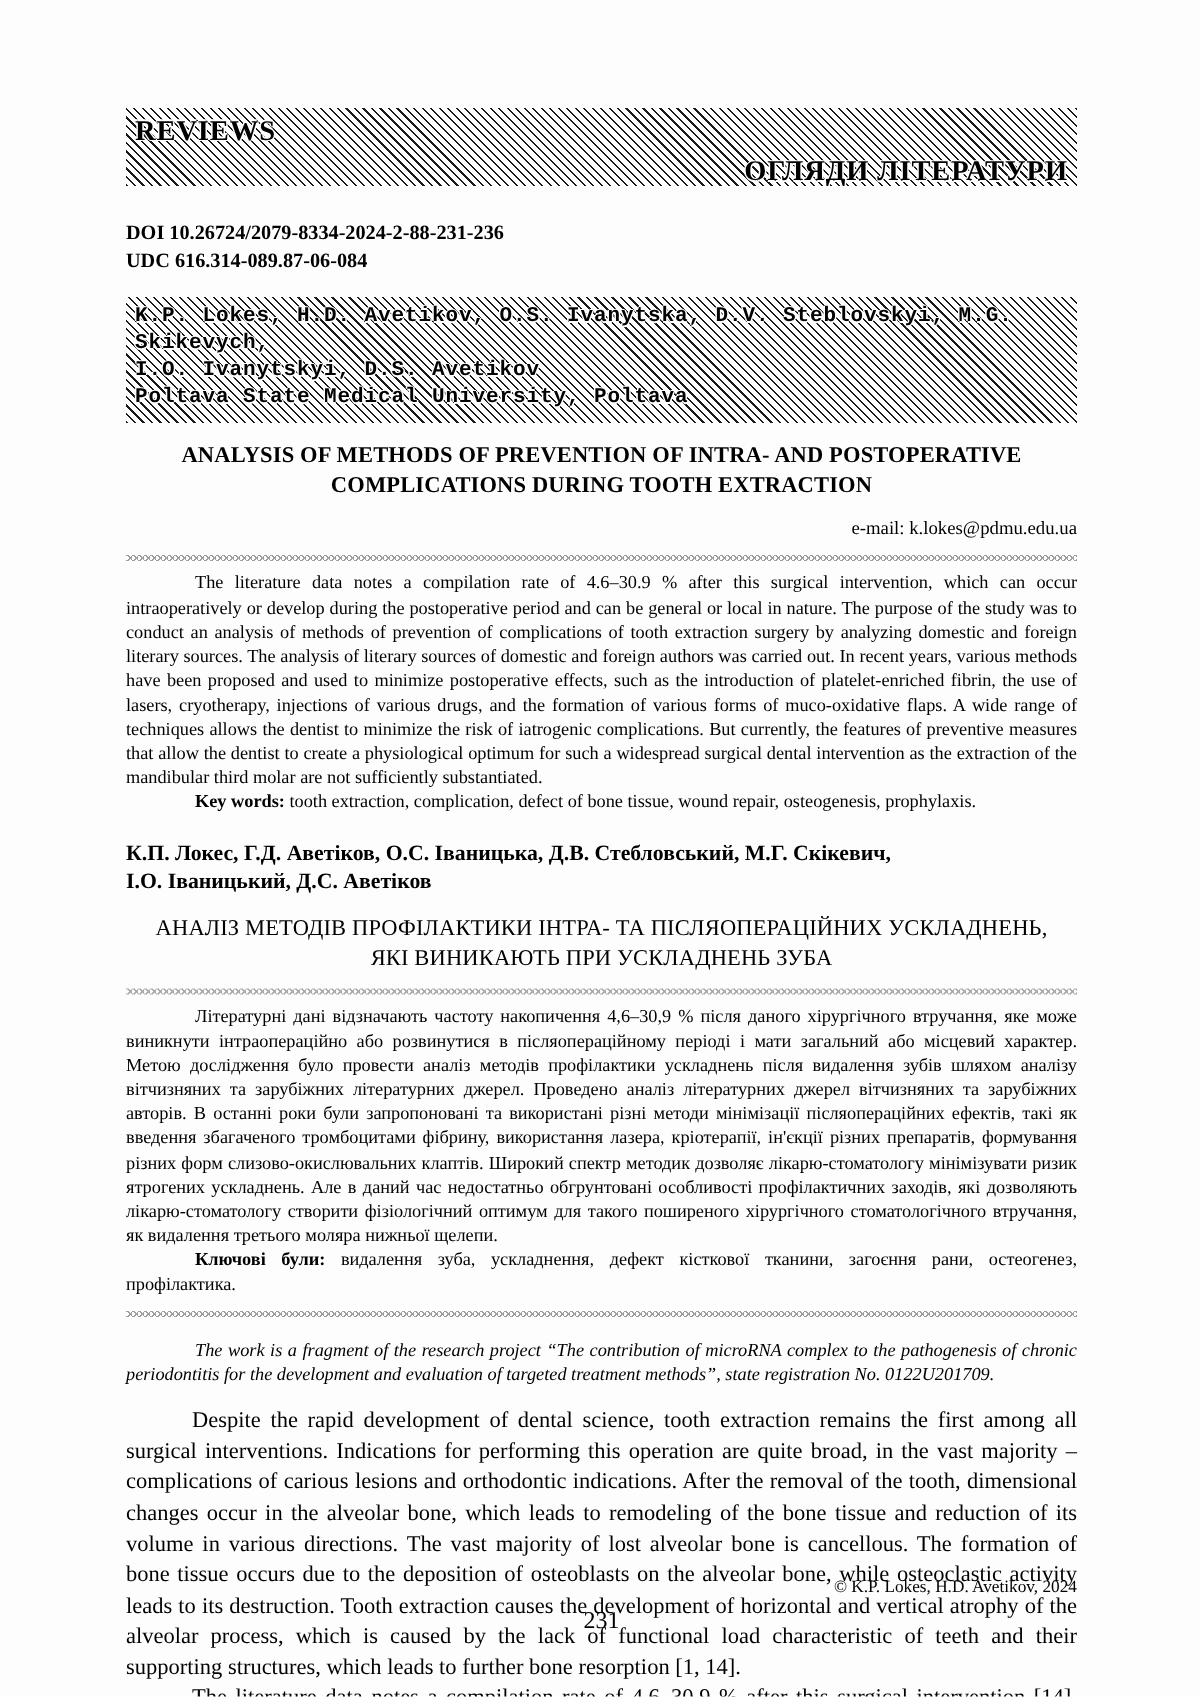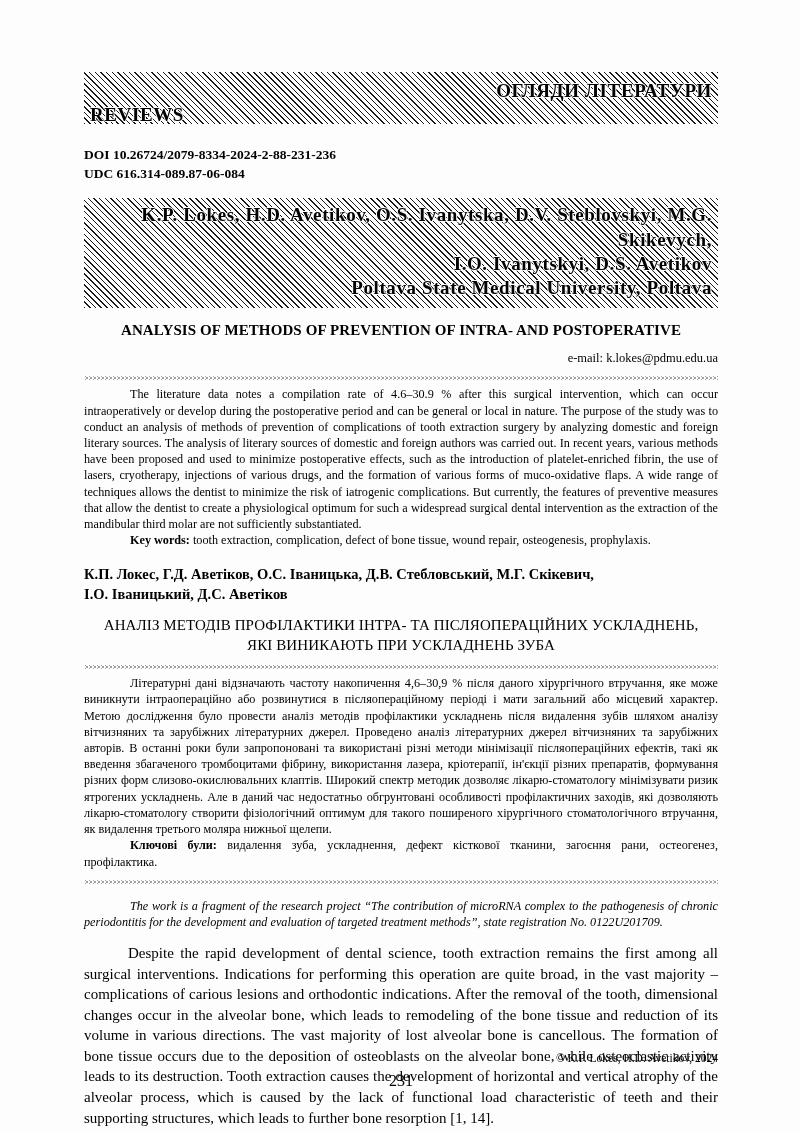--- a/index.html
+++ b/index.html
@@ -73,22 +73,23 @@
     font-weight: bold;
     line-height: 1.38;
   }
 
   
   #authors-banner-en {
     margin-top: 15px;
     padding: 5px 6px 7px 6px;
   }
   #authors-banner-en .hb-line {
-    font-size: 19px;
-    text-align: right;
+    font-size: 14px;
+    text-align: left;
+    font-family: Liberation Mono, monospace;
   }
 
   
   .article-title {
     margin-top: 13px;
     font-size: 15px;
     font-weight: bold;
     text-align: center;
     line-height: 1.32;
     letter-spacing: 0.1px;
@@ -183,37 +184,38 @@
     margin-top: 8px;
   }
 </style>
 </head>
 <body>
 
 <div class="page">
   <div class="content">
 
     <div class="hatch-banner" id="running-head">
+      <div class="hb-line rh-left">REVIEWS</div>
       <div class="hb-line rh-right">ОГЛЯДИ ЛІТЕРАТУРИ</div>
-      <div class="hb-line rh-left">REVIEWS</div>
     </div>
 
     <div class="ids">
       <div>DOI 10.26724/2079-8334-2024-2-88-231-236</div>
       <div>UDC 616.314-089.87-06-084</div>
     </div>
 
     <div class="hatch-banner" id="authors-banner-en">
       <div class="hb-line">K.P. Lokes, H.D. Avetikov, O.S. Ivanytska, D.V. Steblovskyi, M.G. Skikevych,</div>
       <div class="hb-line">I.O. Ivanytskyi, D.S. Avetikov</div>
       <div class="hb-line">Poltava State Medical University, Poltava</div>
     </div>
 
     <div class="article-title">
       <div>ANALYSIS OF METHODS OF PREVENTION OF INTRA- AND POSTOPERATIVE</div>
+      <div>COMPLICATIONS DURING TOOTH EXTRACTION</div>
     </div>
 
     <div class="email-line">e-mail: k.lokes@pdmu.edu.ua</div>
 
     <div class="zigzag"></div>
 
     <div class="abstract">
       <p class="indent">The literature data notes a compilation rate of 4.6–30.9 % after this surgical intervention, which can occur intraoperatively or develop during the postoperative period and can be general or local in nature. The purpose of the study was to conduct an analysis of methods of prevention of complications of tooth extraction surgery by analyzing domestic and foreign literary sources. The analysis of literary sources of domestic and foreign authors was carried out. In recent years, various methods have been proposed and used to minimize postoperative effects, such as the introduction of platelet-enriched fibrin, the use of lasers, cryotherapy, injections of various drugs, and the formation of various forms of muco-oxidative flaps. A wide range of techniques allows the dentist to minimize the risk of iatrogenic complications. But currently, the features of preventive measures that allow the dentist to create a physiological optimum for such a widespread surgical dental intervention as the extraction of the mandibular third molar are not sufficiently substantiated.</p>
       <p class="kw-indent"><span class="kw-label">Key words:</span><span> tooth extraction, complication, defect of bone tissue, wound repair, osteogenesis, prophylaxis.</span></p>
     </div>

